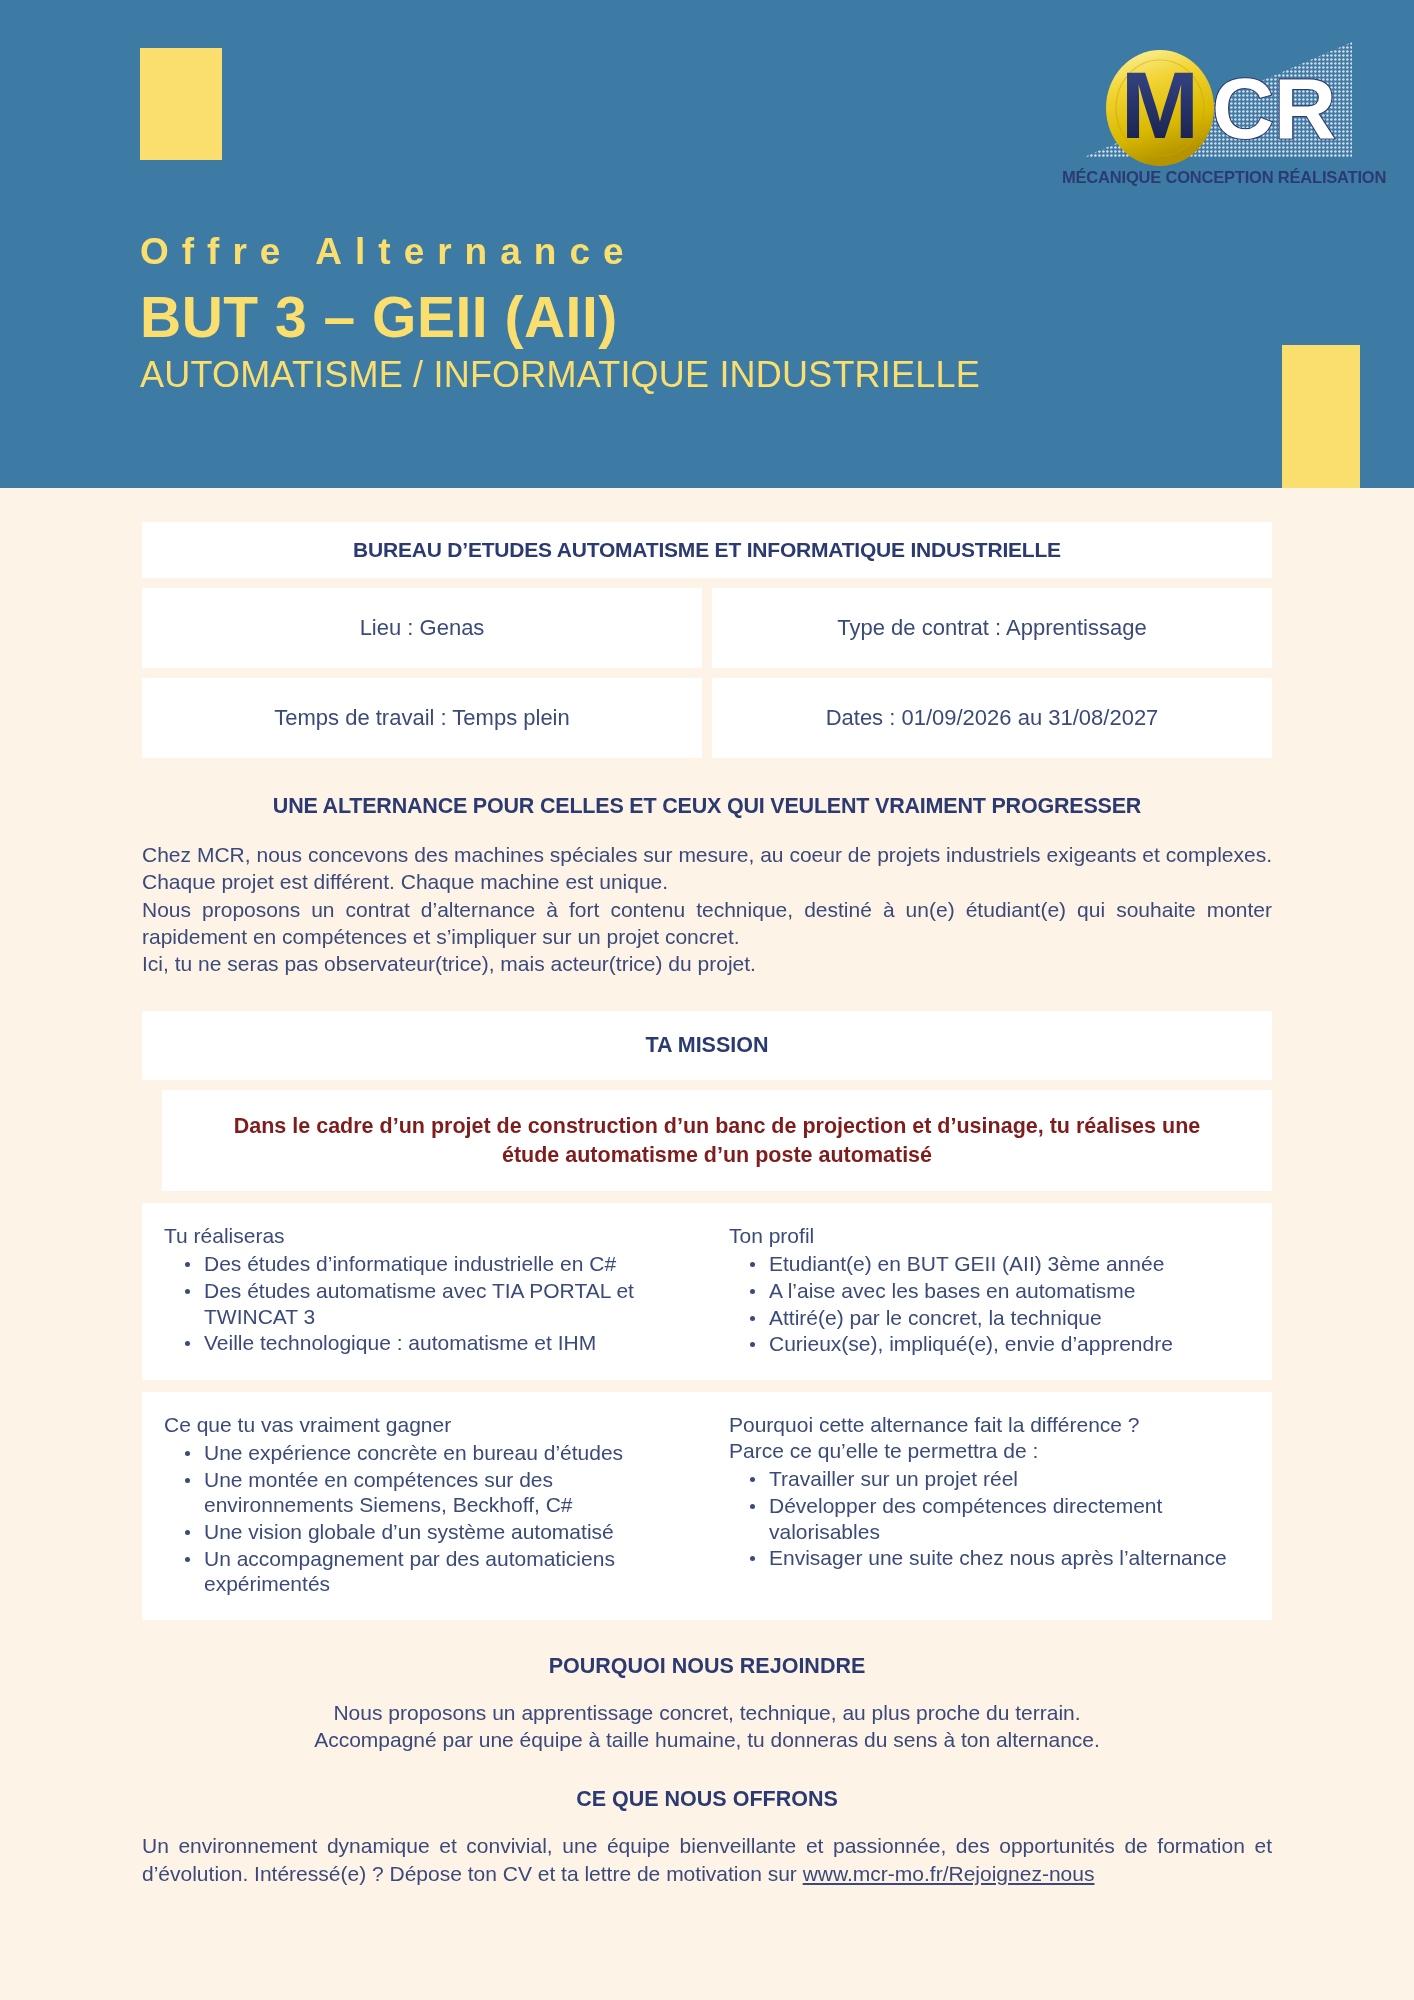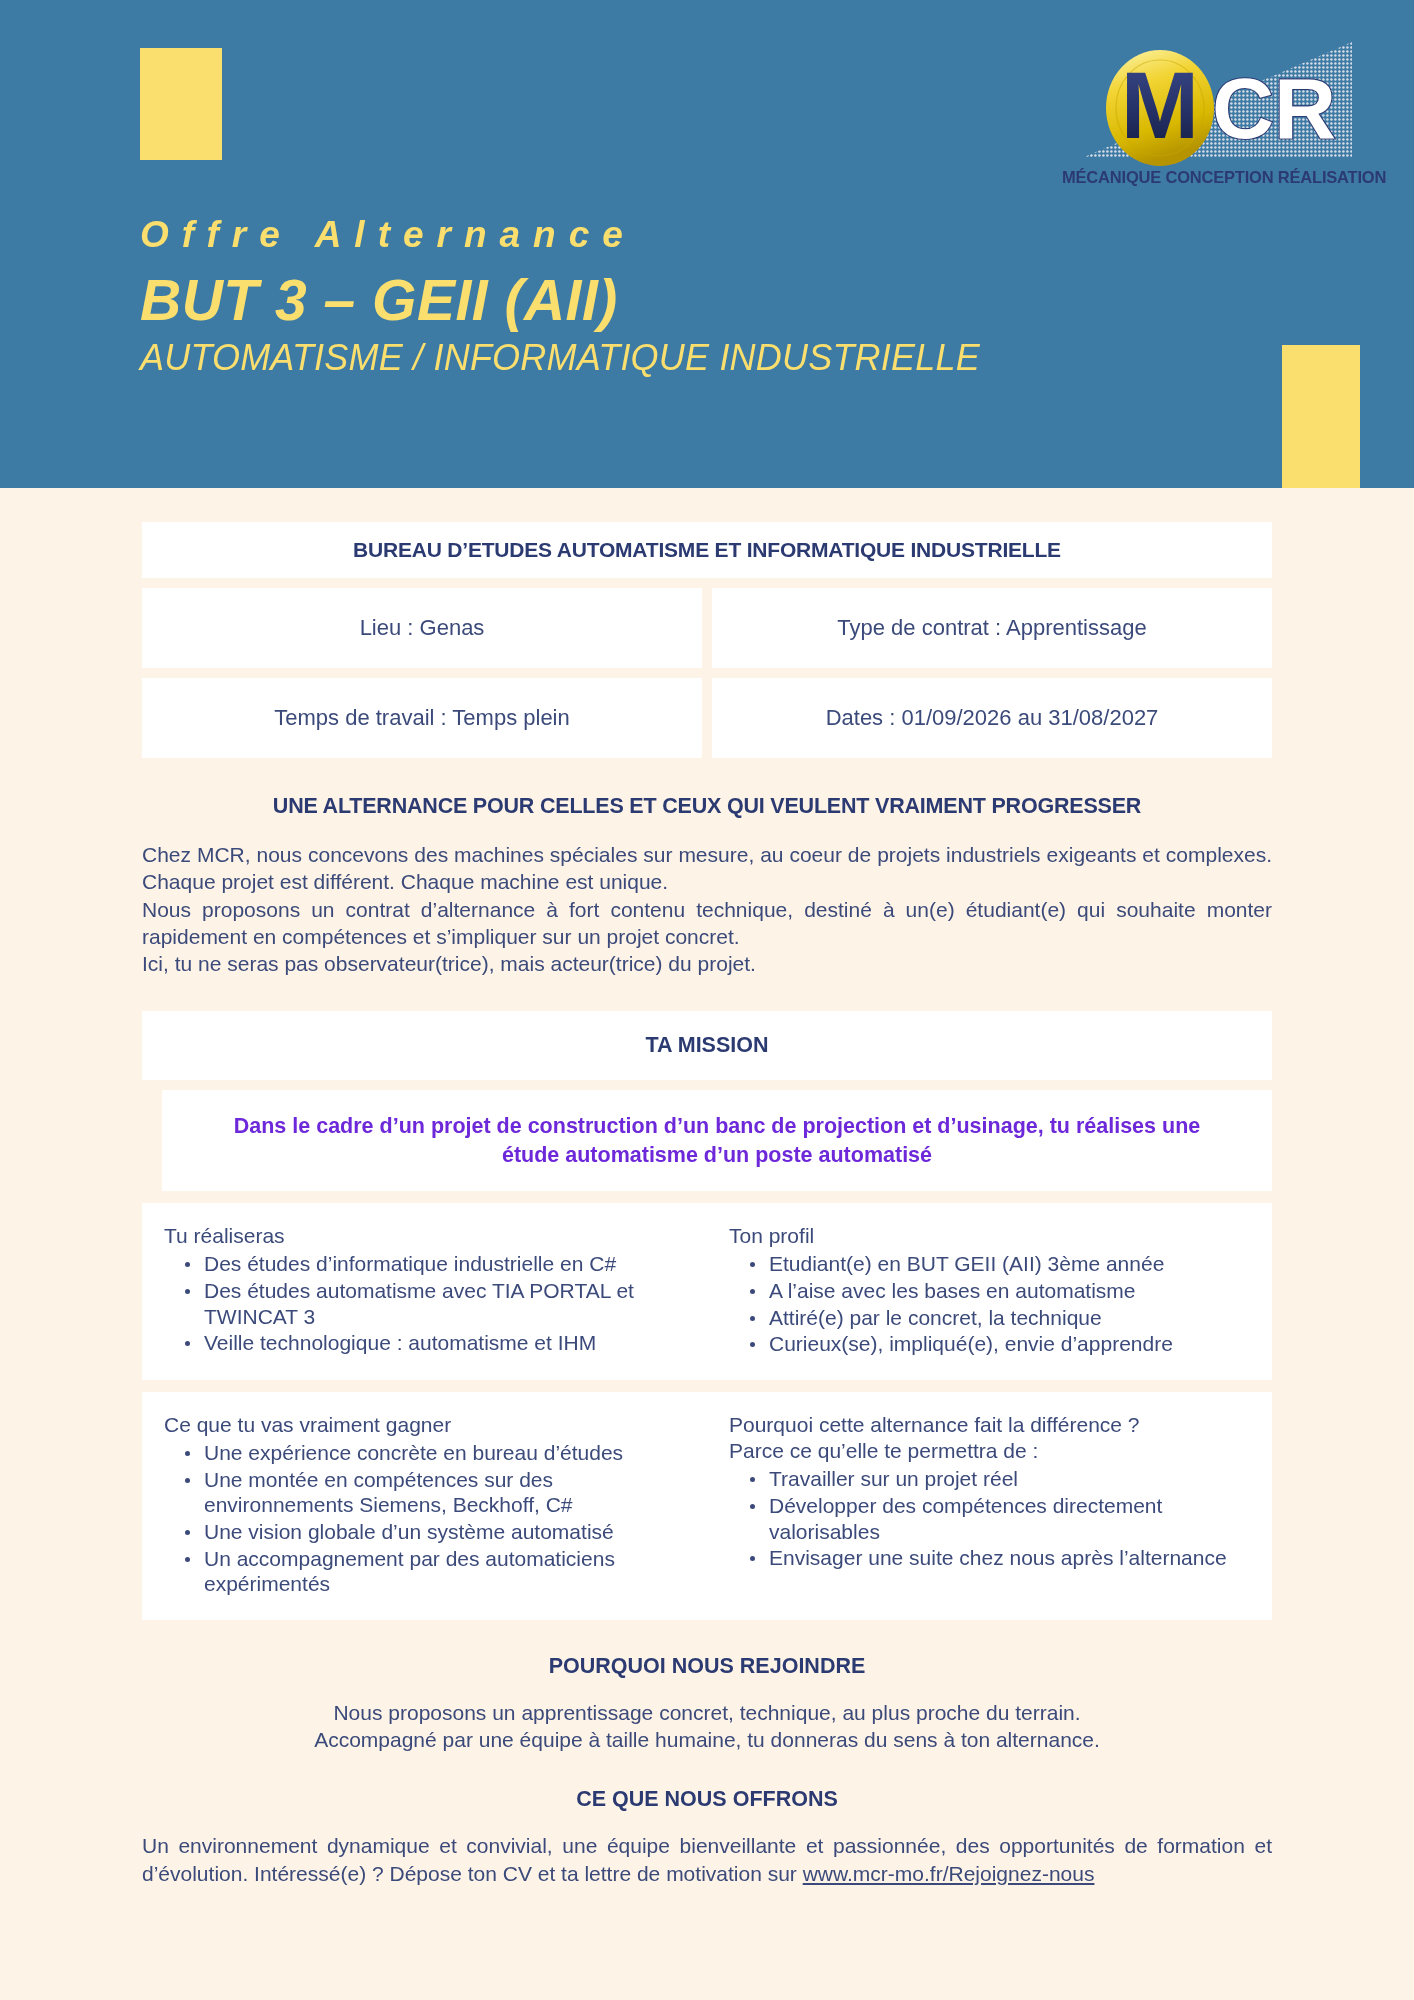--- a/index.html
+++ b/index.html
@@ -60,23 +60,22 @@
     font-weight: bold;
     letter-spacing: -0.2px;
     font-family: "Liberation Sans", sans-serif;
     white-space: nowrap;
   }
 
   
   .header-text {
     position: absolute;
     left: 140px;
-    top: 213px;
+    top: 230px;
     width: 1120px;
-    font-style: italic;
   }
   .kicker {
     color: #fbdf6e;
     font-size: 37px;
     font-weight: bold;
     letter-spacing: 13px;
     line-height: 1.2;
     margin: 0 0 14px 0;
   }
   .main-title {
@@ -161,21 +160,21 @@
     text-align: center;
     color: #2c3a72;
     font-size: 21.5px;
     font-weight: bold;
     background: #ffffff;
   }
   .mission-statement {
     margin-top: 10px;
     padding: 22px 46px;
     text-align: center;
-    color: #6d28d9;
+    color: #7f1d1d;
     font-size: 21.5px;
     font-weight: bold;
     line-height: 1.32;
     background: #ffffff;
     margin-left: 20px;
   }
 
   .cards-row {
     display: flex;
     gap: 0;

